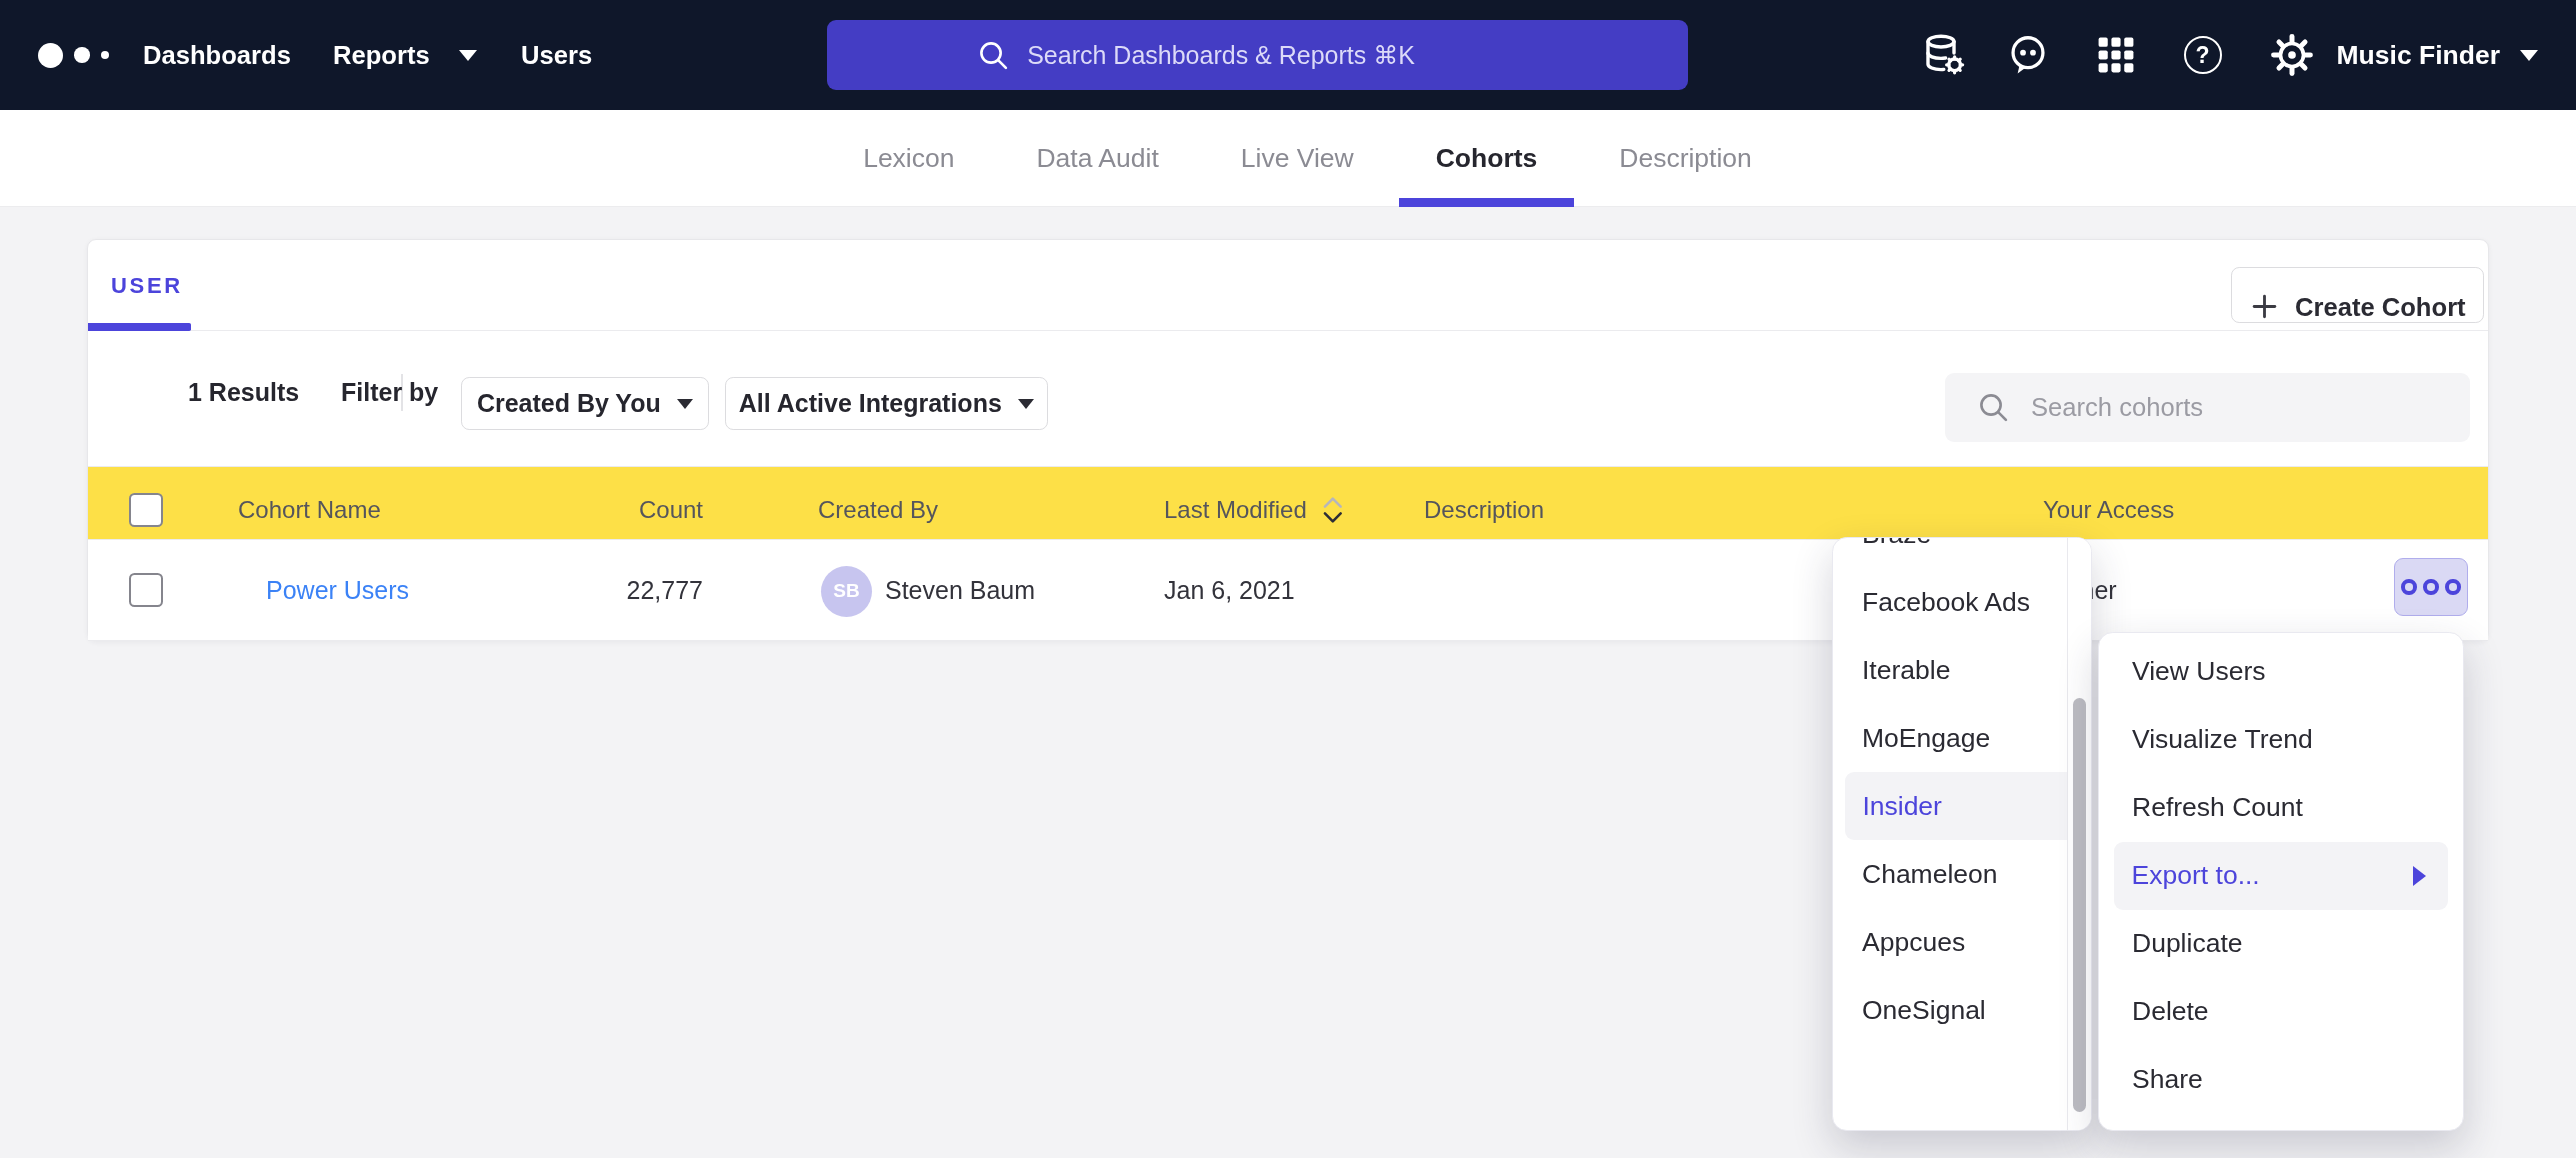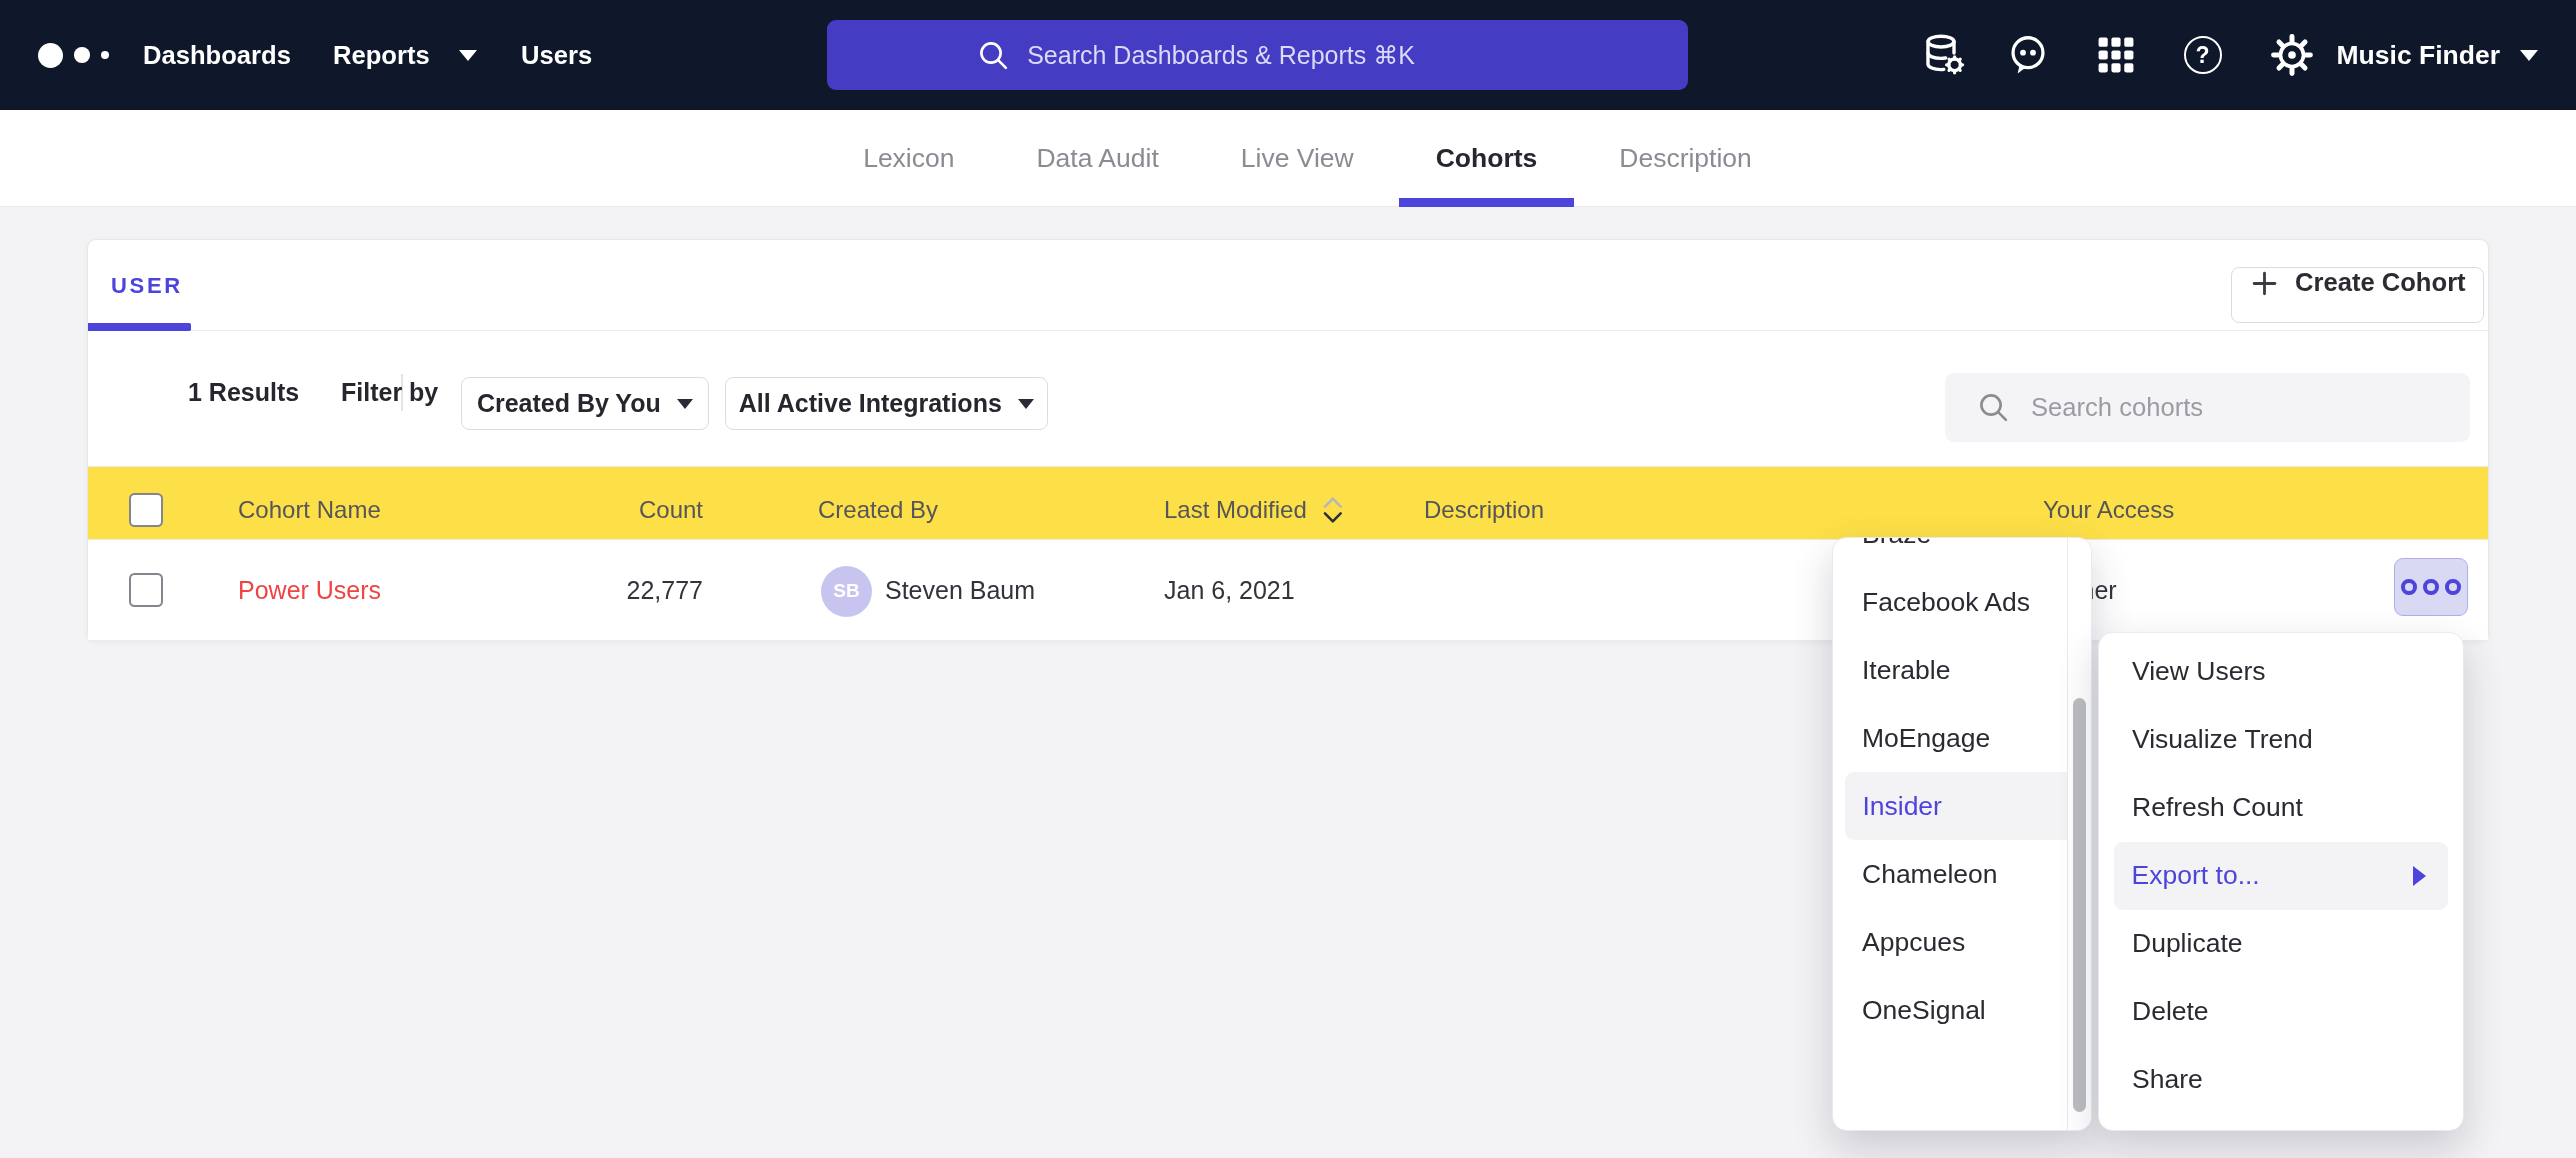--- a/index.html
+++ b/index.html
@@ -33,21 +33,21 @@
   .tab.active { color:#26262e; font-weight:600; }
   .tab.active::after { content:""; position:absolute; left:-37px; right:-37px; bottom:0; height:9px; background:#4c44db; }
   
   .card { position:absolute; left:87px; top:239px; width:2402px; height:402px; background:#fff;
           border:0.9px solid #e7e7ea; border-radius:9px; box-shadow:0 1.8px 5.5px rgba(30,30,60,.05); }
   .card-header { position:absolute; left:0; top:0; width:100%; height:91px; border-bottom:0.9px solid #ebebee; }
   .user-tab { position:absolute; left:23px; top:0; height:91px; display:flex; align-items:center;
               color:#4c44db; font-size:22px; font-weight:700; letter-spacing:2.7px; cursor:pointer; }
   .user-underline { position:absolute; left:0; bottom:-0.9px; width:103px; height:8.2px; background:#4c44db; border-radius:0 1.8px 1.8px 0; }
   .create-btn { position:absolute; left:2143px; top:27px; width:253px; height:56px; background:#fff;
-                border:1.8px solid #dcdcdf; border-radius:8.2px; display:flex; align-items:flex-start; justify-content:center;
+                border:1.8px solid #dcdcdf; border-radius:8.2px; display:flex; align-items:flex-end; justify-content:center;
                 gap:14.6px; font-size:25.6px; font-weight:600; color:#2b2b33; cursor:pointer; }
   
   .filter-row { position:absolute; left:0; top:91px; width:100%; height:122px; }
   .f-text { position:absolute; top:0; height:122px; display:flex; align-items:center; font-size:25px;
             font-weight:600; color:#26262e; }
   .f-divider { position:absolute; left:313px; top:43px; width:1.8px; height:37px; background:#e3e3e6; }
   .f-btn { position:absolute; top:46px; height:53px; border:1.8px solid #dcdcdf; border-radius:8.2px; background:#fff;
            display:flex; align-items:center; justify-content:center; gap:16.4px; font-size:25px; font-weight:600;
            color:#26262e; cursor:pointer; }
   .cohort-search { position:absolute; left:1857px; top:42px; width:525px; height:69px; background:#f4f4f6;
@@ -56,21 +56,21 @@
                          width:402px; font-family:inherit; }
   .cohort-search input::placeholder { color:#9b9ba3; opacity:1; }
   
   .thead { position:absolute; left:0; top:226px; width:100%; height:74px; background:#fde047;
            border-top:0.9px solid #ebebee; border-bottom:0.9px solid #ebebee; }
   .th { position:absolute; top:0; height:86px; display:flex; align-items:center; font-size:24px; color:#55555c; }
   .checkbox { position:absolute; width:34px; height:34px; background:#fff; border:2.7px solid #85858d;
               border-radius:5.5px; cursor:pointer; }
   .trow { position:absolute; left:0; top:300px; width:100%; height:101px; border-bottom:0.9px solid #ebebee; background:#fff; }
   .td { position:absolute; top:0; height:101px; display:flex; align-items:center; font-size:25px; color:#33333b; }
-  .link { color:#ef4444; cursor:pointer; }
+  .link { color:#3b82f6; cursor:pointer;margin-left:28px; }
   .num { justify-content:flex-end; }
   .avatar { position:absolute; left:733px; top:25.6px; width:51px; height:51px; border-radius:50%;
             background:#c7c5ef; color:#fff; font-size:19px; font-weight:700;
             display:flex; align-items:center; justify-content:center; }
   .actions-btn { position:absolute; left:2306px; top:18px; width:74px; height:58px; background:#dad9f4;
                  border:1.8px solid #b0adec; border-radius:9px; display:flex; align-items:center;
                  justify-content:center; gap:6.4px; cursor:pointer; }
   .actions-btn i { display:block; width:15.5px; height:15.5px; border:4.6px solid #4c44db; border-radius:50%; background:transparent; }
   
   .menu { position:absolute; background:#fff; border:0.9px solid #e9e9f0; border-radius:14.6px;

